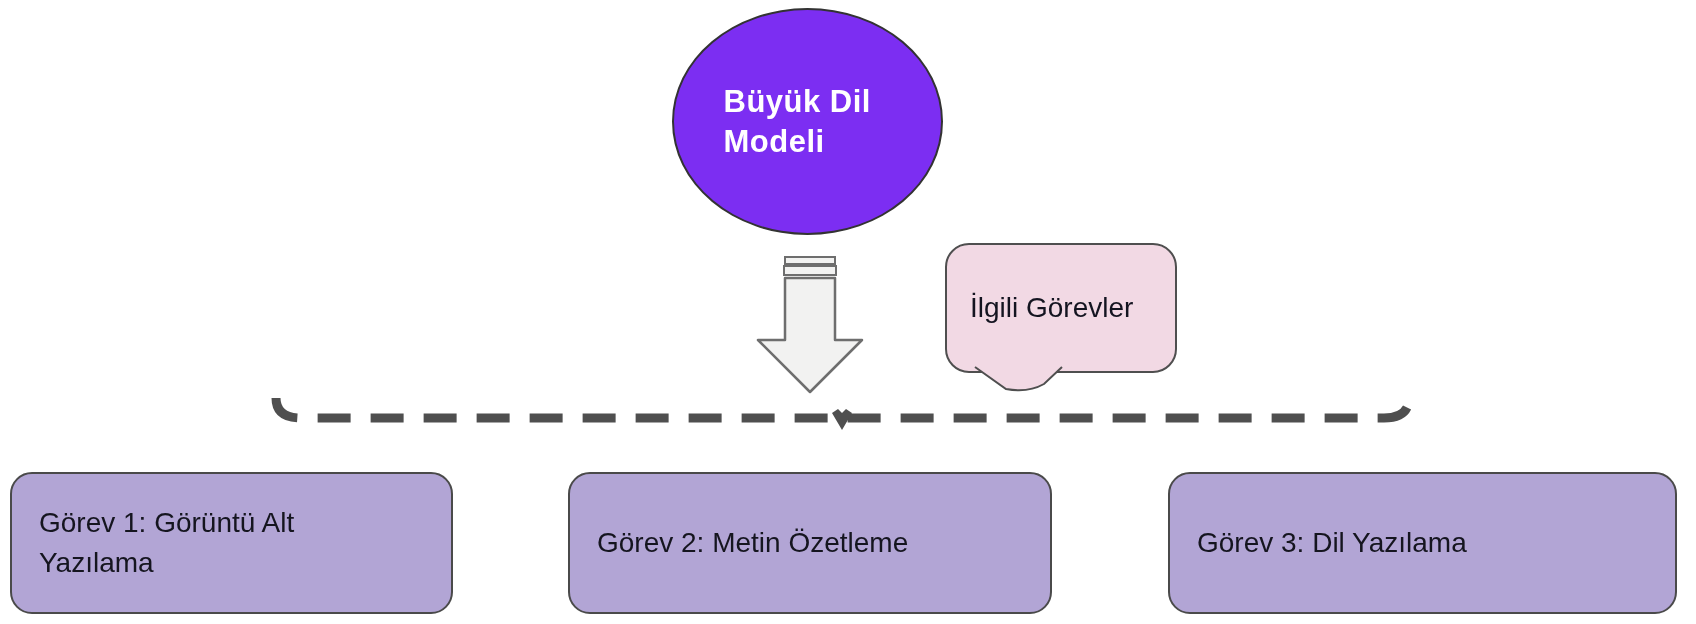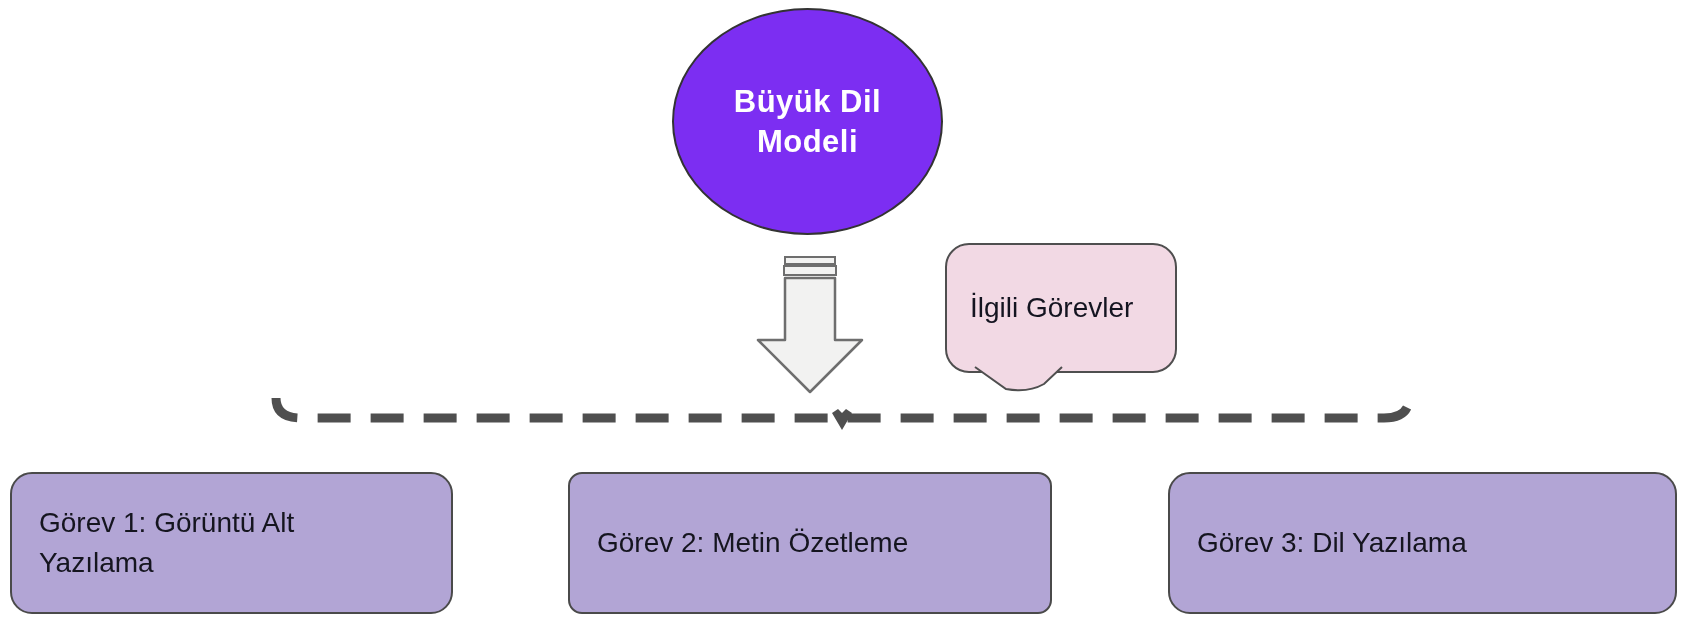--- a/index.html
+++ b/index.html
@@ -11,21 +11,21 @@
 
   
   .llm-circle{
     position:absolute;left:672px;top:8px;width:271px;height:227px;
     background:#7C2EF2;border:2.5px solid #333333;border-radius:50%;
     display:flex;align-items:center;justify-content:center;
     box-sizing:border-box;
   }
   .llm-circle .label{
     width:168px;color:#ffffff;font-size:31px;font-weight:bold;
-    line-height:1.28;text-align:center;letter-spacing:0.5px;
+    line-height:1.28;text-align:left;letter-spacing:0.5px;
   }
 
   
   .overlay{position:absolute;left:0;top:0;width:1696px;height:624px;pointer-events:none;}
 
   
   .callout{
     position:absolute;left:945px;top:243px;width:232px;height:130px;
     background:#F2D9E4;border:2px solid #4F4F4F;border-radius:24px;
     display:flex;align-items:center;box-sizing:border-box;
@@ -36,21 +36,21 @@
 
   
   .task{
     position:absolute;top:472px;height:142px;background:#B2A5D5;
     border:2px solid #4A4A4A;border-radius:22px;box-sizing:border-box;
     display:flex;align-items:center;padding-left:27px;
   }
   .task .label{color:#15151F;font-size:28px;line-height:1.42;}
   .task-1{left:10px;width:443px;}
   .task-1 .label{max-width:310px;}
-  .task-2{left:568px;width:484px;border-radius:14px;}
+  .task-2{left:568px;width:484px;}
   .task-3{left:1168px;width:509px;}
 </style>
 </head>
 <body>
 
 <div class="canvas">
 
   <div class="llm-circle">
     <div class="label">Büyük Dil Modeli</div>
   </div>

